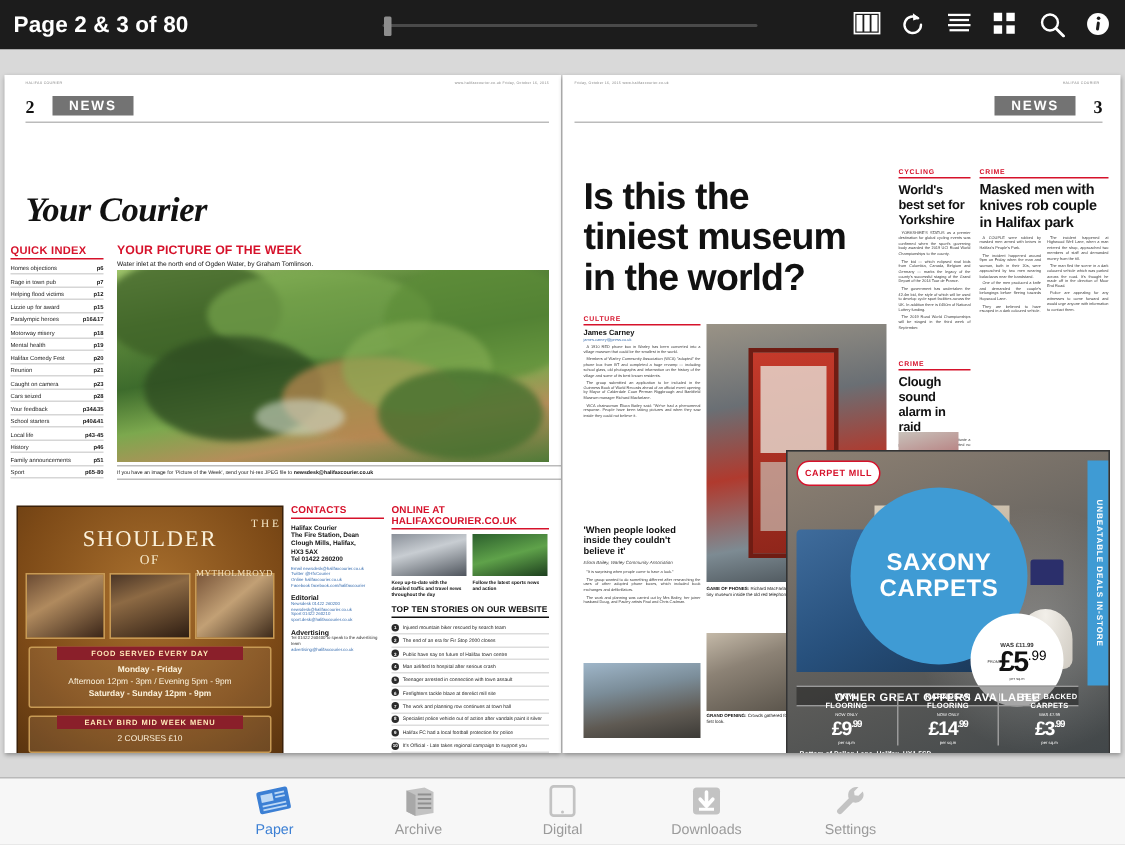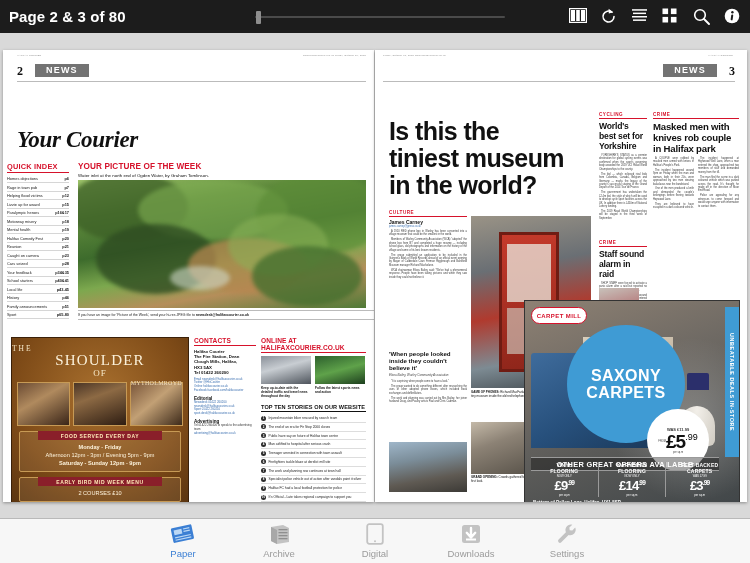--- a/index.html
+++ b/index.html
@@ -105,21 +105,21 @@
     border-bottom: .6px solid #bbb; padding: 2px 0; margin-top: 1.5px;
   }
   #potw-foot b { color: #111; }
 
   
   #ad-mutton {
     position: absolute; left: 8px; top: 287px; width: 178px; height: 192px;
     background: radial-gradient(circle at 50% 30%, #a9702e 0%, #7d4a17 55%, #4d2c0c 100%);
     border: .8px solid #3a2009; color: #f3e0bd; overflow: hidden;
   }
-  #mut-the { text-align: left; font-family:"Liberation Serif",serif; font-size: 7.5px; letter-spacing: 2px; margin-top: 6px; color:#f6e8c8;}
+  #mut-the { text-align: right; font-family:"Liberation Serif",serif; font-size: 7.5px; letter-spacing: 2px; margin-top: 6px; color:#f6e8c8;}
   #mut-sh  { text-align: center; font-family:"Liberation Serif",serif; font-size: 15px; letter-spacing: 1.2px; line-height: 15px; color:#fbf1da;}
   #mut-of  { text-align: center; font-family:"Liberation Serif",serif; font-size: 9px; letter-spacing: 1px; line-height: 10px; color:#f6e8c8;}
   #mut-myt { position:absolute; right: 6px; top: 42px; font-family:"Liberation Serif",serif; font-size: 6px; letter-spacing: .3px; color:#f3e0bd;}
   .mut-photos { display: flex; gap: 3px; padding: 4px 5px 0; }
   .mut-photo { flex: 1; height: 44px; border: .8px solid #c79a55; }
   .mp1 { background: linear-gradient(150deg,#6b4b33,#b08a5e 40%,#3a2518); }
   .mp2 { background: linear-gradient(160deg,#4a3526,#8d6a44 35%,#2e1d12); }
   .mp3 { background: linear-gradient(140deg,#7a563a,#c2a075 45%,#3d2a1a); }
   .mut-panel {
     margin: 5px 7px 0; border: .8px solid #c79a55; border-radius: 2px;
@@ -655,21 +655,21 @@
         <div class="body-copy" style="flex:1;">
           <p>The incident happened at Highwood Well Lane, when a man entered the shop, approached two members of staff and demanded money from the till.</p>
           <p>The man fled the scene in a dark coloured vehicle which was parked across the road. It's thought he made off in the direction of Moor End Road.</p>
           <p>Police are appealing for any witnesses to come forward and would urge anyone with information to contact them.</p>
         </div>
       </div>
     </div>
 
     <div style="position:absolute; left:224px; top:190px; width:48px;">
       <div class="r-kicker">CRIME</div>
-      <div class="r-head-sm">Staff sound alarm in raid</div>
+      <div class="r-head-sm">Clough sound alarm in raid</div>
       <div class="body-copy" style="margin-top:3px;">
         <p>SHOP STAFF were forced to activate a panic alarm after a raid but reported no cash missing following the incident.</p>
         <p>The incident happened at around 8.30am on Tuesday when a man entered the shop, approached two members of staff and demanded money from the till.</p>
       </div>
     </div>
 
     <div class="rphoto" id="rp-mayor" style="left:224px; top:238px; width:40px; height:96px;"></div>
     <div class="cap-red" style="position:absolute; left:224px; top:336px; width:40px;">Mayor Coun Ferman Riggbrough.</div>
     <div class="body-copy" style="position:absolute; left:224px; top:346px; width:40px;">
       <p>BT has announced a consultation into removing 45 public pay phone units across Calderdale, the Development Manager said. BT is consulting as far as proposals to remove 45 public pay phones in Calderdale following a reduction in usage. Under Ofcom guidelines, the council is coordinating the consultation feedback on behalf of residents.</p>

